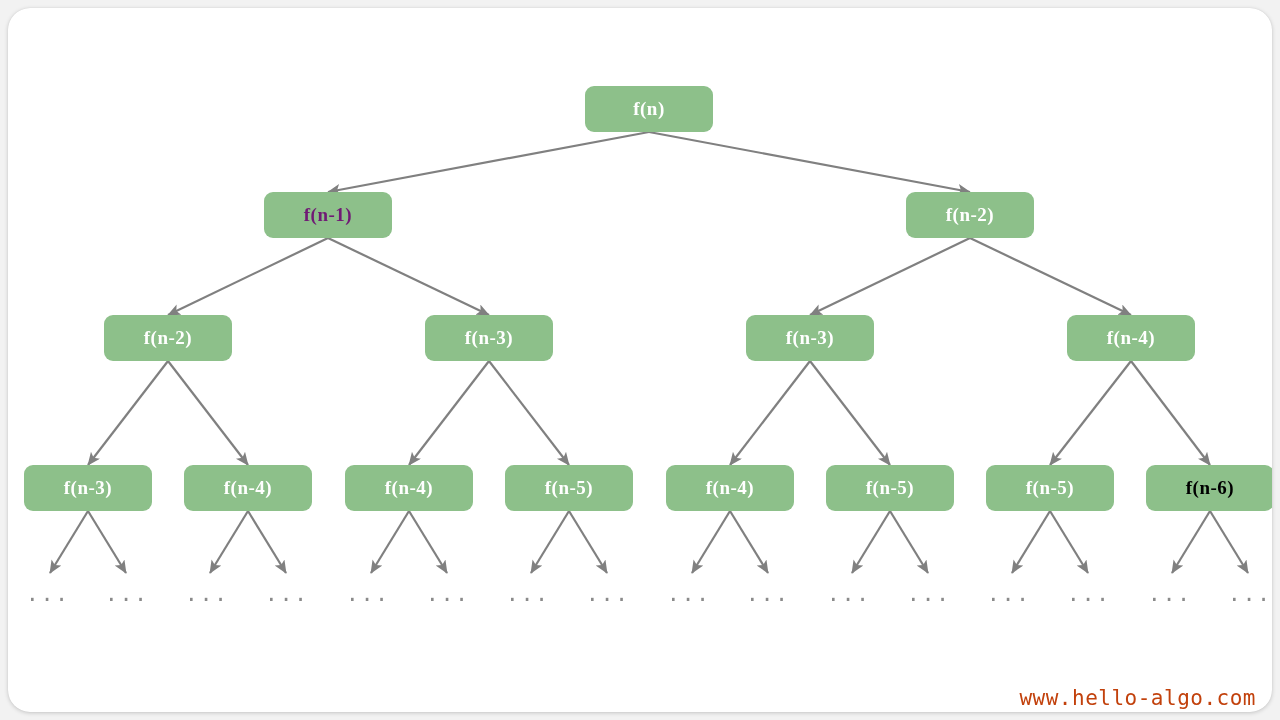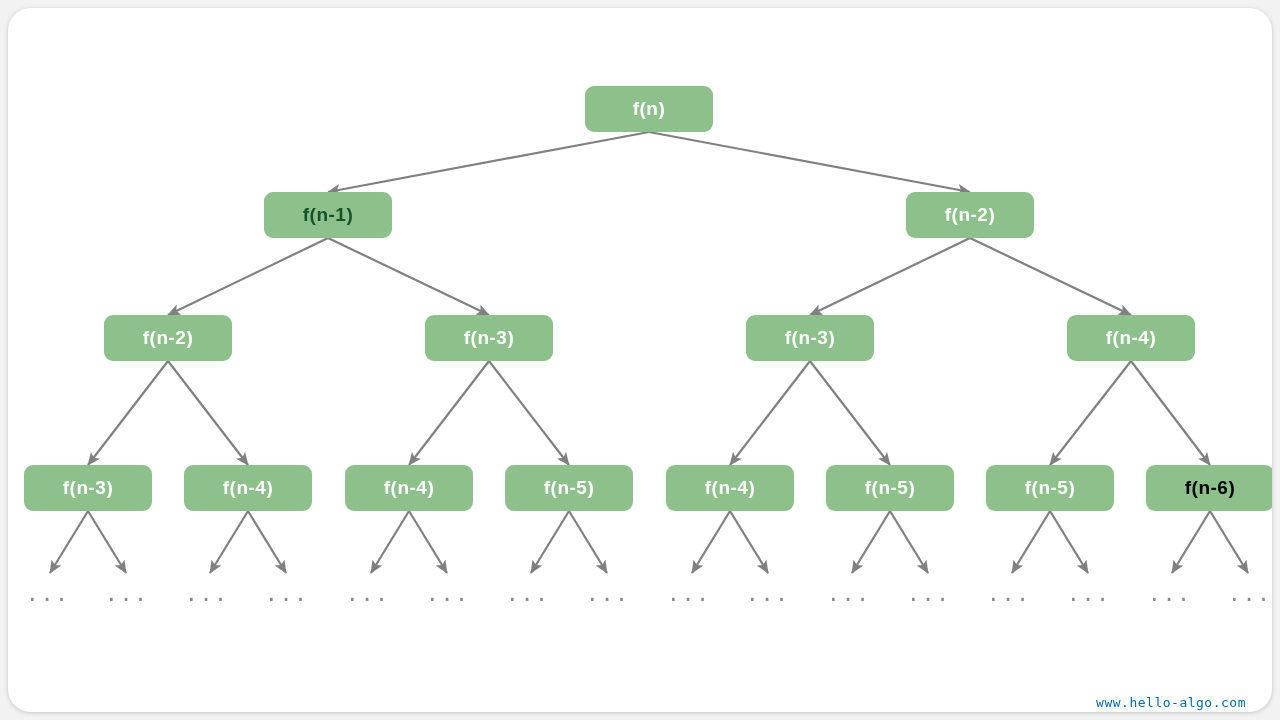--- a/index.html
+++ b/index.html
@@ -34,21 +34,21 @@
     width: 1280px;
     height: 720px;
     pointer-events: none;
   }
   .node {
     position: absolute;
     box-sizing: border-box;
     background: #8dc08a;
     border-radius: 9px;
     color: #ffffff;
-    font-family: Liberation Sans, sans-serif;
+    font-family: Liberation Serif, serif;
     font-size: 19px;
     font-weight: bold;
     letter-spacing: 0.5px;
     display: flex;
     align-items: center;
     justify-content: center;
     white-space: nowrap;
     z-index: 3;
   }
   .ellipsis {
@@ -56,25 +56,25 @@
     color: #8a8a8a;
     font-family: "DejaVu Sans Mono", monospace;
     font-size: 21px;
     letter-spacing: 2px;
     line-height: 1;
     transform: translate(-50%, -50%);
     z-index: 3;
   }
   #watermark {
     position: absolute;
-    right: 42px;
+    right: 32px;
     bottom: 18px;
-    color: #0369a1;
+    color: #c2410c;
     font-family: "DejaVu Sans Mono", monospace;
-    font-size: 13px;
+    font-size: 21px;
     letter-spacing: 0.5px;
     z-index: 4;
   }
 </style>
 </head>
 <body>
 
 <div id="card">
   <div id="stage">
 
@@ -113,21 +113,21 @@
           <line x1="882" y1="503" x2="920" y2="565" stroke="#808080" stroke-width="2.2" marker-end="url(#arrowhead)"></line>
           <line x1="1042" y1="503" x2="1004" y2="565" stroke="#808080" stroke-width="2.2" marker-end="url(#arrowhead)"></line>
           <line x1="1042" y1="503" x2="1080" y2="565" stroke="#808080" stroke-width="2.2" marker-end="url(#arrowhead)"></line>
           <line x1="1202" y1="503" x2="1164" y2="565" stroke="#808080" stroke-width="2.2" marker-end="url(#arrowhead)"></line>
           <line x1="1202" y1="503" x2="1240" y2="565" stroke="#808080" stroke-width="2.2" marker-end="url(#arrowhead)"></line>
         </g>
     </svg>
 
     <div id="node-layer">
         <div class="node" style="left: 577px; top: 78px; width: 128px; height: 46px; background: rgb(141, 192, 138); color: rgb(255, 255, 255);">f(n)</div>
-        <div class="node" style="left: 256px; top: 184px; width: 128px; height: 46px; background: rgb(141, 192, 138); color: #14532d;">f(n-1)</div>
+        <div class="node" style="left: 256px; top: 184px; width: 128px; height: 46px; background: rgb(141, 192, 138); color: #701a75;">f(n-1)</div>
         <div class="node" style="left: 898px; top: 184px; width: 128px; height: 46px; background: rgb(141, 192, 138); color: rgb(255, 255, 255);">f(n-2)</div>
         <div class="node" style="left: 96px; top: 307px; width: 128px; height: 46px; background: rgb(141, 192, 138); color: rgb(255, 255, 255);">f(n-2)</div>
         <div class="node" style="left: 417px; top: 307px; width: 128px; height: 46px; background: rgb(141, 192, 138); color: rgb(255, 255, 255);">f(n-3)</div>
         <div class="node" style="left: 738px; top: 307px; width: 128px; height: 46px; background: rgb(141, 192, 138); color: rgb(255, 255, 255);">f(n-3)</div>
         <div class="node" style="left: 1059px; top: 307px; width: 128px; height: 46px; background: rgb(141, 192, 138); color: rgb(255, 255, 255);">f(n-4)</div>
         <div class="node" style="left: 16px; top: 457px; width: 128px; height: 46px; background: rgb(141, 192, 138); color: rgb(255, 255, 255);">f(n-3)</div>
         <div class="node" style="left: 176px; top: 457px; width: 128px; height: 46px; background: rgb(141, 192, 138); color: rgb(255, 255, 255);">f(n-4)</div>
         <div class="node" style="left: 337px; top: 457px; width: 128px; height: 46px; background: rgb(141, 192, 138); color: rgb(255, 255, 255);">f(n-4)</div>
         <div class="node" style="left: 497px; top: 457px; width: 128px; height: 46px; background: rgb(141, 192, 138); color: rgb(255, 255, 255);">f(n-5)</div>
         <div class="node" style="left: 658px; top: 457px; width: 128px; height: 46px; background: rgb(141, 192, 138); color: rgb(255, 255, 255);">f(n-4)</div>

